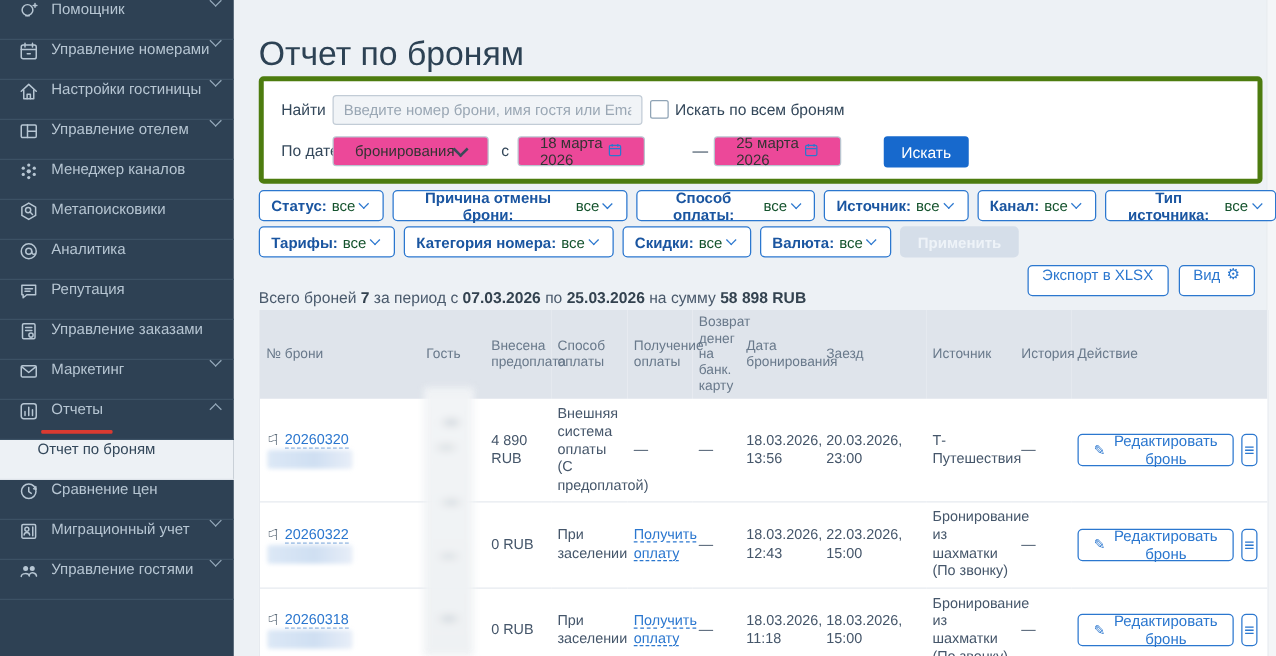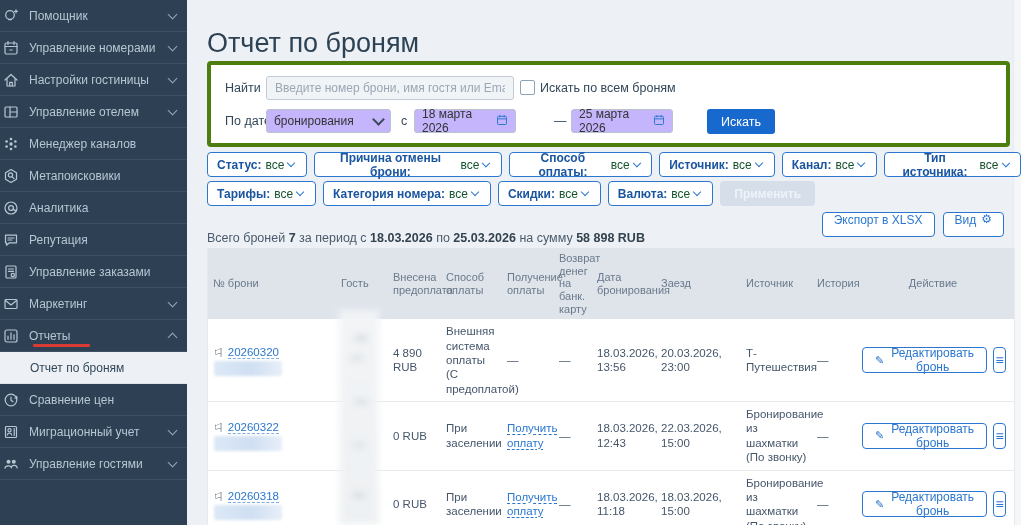--- a/index.html
+++ b/index.html
@@ -1,20 +1,20 @@
 <!DOCTYPE html>
 <html><head>
 <meta charset="utf-8">
 <style>
   html,body{margin:0;padding:0;}
   body{width:1021px;height:525px;overflow:hidden;position:relative;
        font-family:"Liberation Sans",sans-serif;background:#edf1f5;color:#45566a;}
   
   .sidebar{position:absolute;left:0;top:0;width:187px;height:525px;background:#2e4154;}
-  .side-item{height:31px;display:flex;align-items:center;padding:0 8px 0 3px;
+  .side-item{height:31px;display:flex;padding:0 8px 0 15px;
              border-bottom:1px solid #3c5164;color:#b7c6d3;font-size:12px;cursor:pointer;position:relative;}
   .side-item .icon{width:17px;height:17px;margin-right:9px;flex:0 0 17px;display:flex;align-items:center;}
   .side-item .icon svg{stroke:#b7c6d3;fill:none;stroke-width:1.2;stroke-linecap:round;stroke-linejoin:round;}
   .side-item .lbl{flex:1;white-space:nowrap;overflow:hidden;}
   .chev{width:6px;height:6px;border-right:1.5px solid #97abbc;border-bottom:1.5px solid #97abbc;
         transform:rotate(45deg);margin-right:3px;margin-top:-3px;}
   .chev.up{transform:rotate(-135deg);margin-top:4px;}
   .side-item.submenu{background:#edf1f5;color:#33475a;padding-left:30px;border-bottom:1px solid #dfe4ea;}
   .red-underline{position:absolute;left:33px;top:24px;width:57px;height:3px;background:#d93a31;border-radius:1px;}
   
@@ -24,22 +24,22 @@
   
   .search-panel{position:absolute;left:20px;top:61px;width:795px;height:78px;background:#fff;
                 border:4px solid #4d7c0f;border-radius:4px;}
   .search-panel .flabel{position:absolute;font-size:12.5px;color:#33475a;}
   .search-input{position:absolute;left:55px;top:11px;width:230px;height:22px;background:#f1f4f7;
                 border:1px solid #c2ccd6;border-radius:3px;padding:0 8px;font-size:12px;color:#333;
                 font-family:"Liberation Sans",sans-serif;}
   .search-input::placeholder{color:#9aa7b4;}
   .cbx{position:absolute;left:309px;top:15px;width:13px;height:13px;border:1px solid #8fa3b5;
        border-radius:2px;background:#fff;}
-  .select-box,.date-box{position:absolute;height:22px;background:#c4b5fd;border:1px solid #b9c4cf;border-radius:3px;
-       display:flex;align-items:center;font-size:12px;color:#333;padding:0 7px;box-sizing:border-box;}
+  .select-box,.date-box{position:absolute;height:22px;background:#ec4899;border:1px solid #b9c4cf;border-radius:3px;
+       display:flex;align-items:center;font-size:12px;color:#333;padding:0 17px;box-sizing:border-box;}
   .select-box{left:55px;top:44px;width:125px;height:24px;}
   .select-box .val{flex:1;}
   .sel-chev{width:7px;height:7px;border-right:2px solid #3a4a58;border-bottom:2px solid #3a4a58;
             transform:rotate(45deg);margin-top:-4px;}
   .date-box{top:44px;width:102px;height:24px;}
   .date-box .val{flex:1;}
   .cal-icon svg{stroke:#2b77cf;fill:none;stroke-width:1.3;}
   .primary-btn{position:absolute;left:496px;top:44px;height:25px;padding:0 14px;background:#1769cd;border:none;
                border-radius:3px;color:#fff;font-size:12.5px;cursor:pointer;font-family:"Liberation Sans",sans-serif;}
   
@@ -60,21 +60,21 @@
   .tool-btn{height:25px;box-sizing:border-box;background:#fff;border:1px solid #2b77cf;border-radius:4px;
             color:#2b77cf;font-size:12px;display:flex;align-items:flex-start;gap:5px;padding:0 11px;cursor:pointer;
             font-family:"Liberation Sans",sans-serif;}
   .gear{font-family:"DejaVu Sans",sans-serif;font-size:12px;line-height:1;}
   
   .table-wrap{position:absolute;left:20px;top:248px;width:806px;height:277px;background:#fff;overflow:hidden;
               border-left:1px solid #e6eaef;border-right:1px solid #e6eaef;}
   table{border-collapse:collapse;width:806px;table-layout:fixed;}
   thead th{background:#dfe4eb;color:#69798b;font-weight:400;font-size:11px;line-height:1.15;
            text-align:left;vertical-align:middle;padding:4px 4px 4px 5px;height:56px;}
-  thead th.last{text-align:center;padding-right:10px;}
+  thead th.last{text-align:left;padding-right:10px;}
   tbody td{font-size:11.5px;color:#45566a;vertical-align:middle;padding:5px 4px 5px 5px;
            border-bottom:1px solid #e6eaef;line-height:1.25;}
   tr.r1 td{height:66px;} tr.r2 td,tr.r3 td{height:33px;}
   .flag{display:inline-block;transform:scaleX(-1);color:#4a5a6a;font-family:"DejaVu Sans",sans-serif;
         font-size:12px;margin-right:4px;vertical-align:-1px;}
   a.num-link{color:#2b77cf;text-decoration:none;border-bottom:1px dashed #7fa9dc;font-size:11.5px;cursor:pointer;}
   .smudge{display:inline-block;width:68px;height:15px;margin-left:1px;border-radius:2px;vertical-align:-4px;
           background:linear-gradient(90deg,#dce8f6,#cfdff2 55%,#e8eef8);filter:blur(1.5px);}
   a.dashed-link{color:#2b77cf;text-decoration:underline dashed;text-decoration-thickness:1px;
                 text-underline-offset:2px;cursor:pointer;}
@@ -339,21 +339,21 @@
         <span class="chev"></span>
       </button>
     <button class="chip">
         <span class="nm">Валюта:</span>
         <span class="vl">все</span>
         <span class="chev"></span>
       </button>
     <button class="apply-btn" disabled="">Применить</button>
   </div>
 
-  <p class="summary"><span>Всего броней</span> <b>7</b> <span>за период с</span> <b>18.03.2026</b> <span>по</span> <b>25.03.2026</b> <span>на сумму</span> <b>58 898 RUB</b></p>
+  <p class="summary"><span>Всего броней</span> <b>7</b> <span>за период с</span> <b>07.03.2026</b> <span>по</span> <b>25.03.2026</b> <span>на сумму</span> <b>58 898 RUB</b></p>
 
   <div class="toolbar">
     <button class="tool-btn">
         <span>Экспорт в XLSX</span>
       </button>
     <button class="tool-btn">
         <span>Вид</span>
         <span class="gear">⚙</span>
       </button>
   </div>

